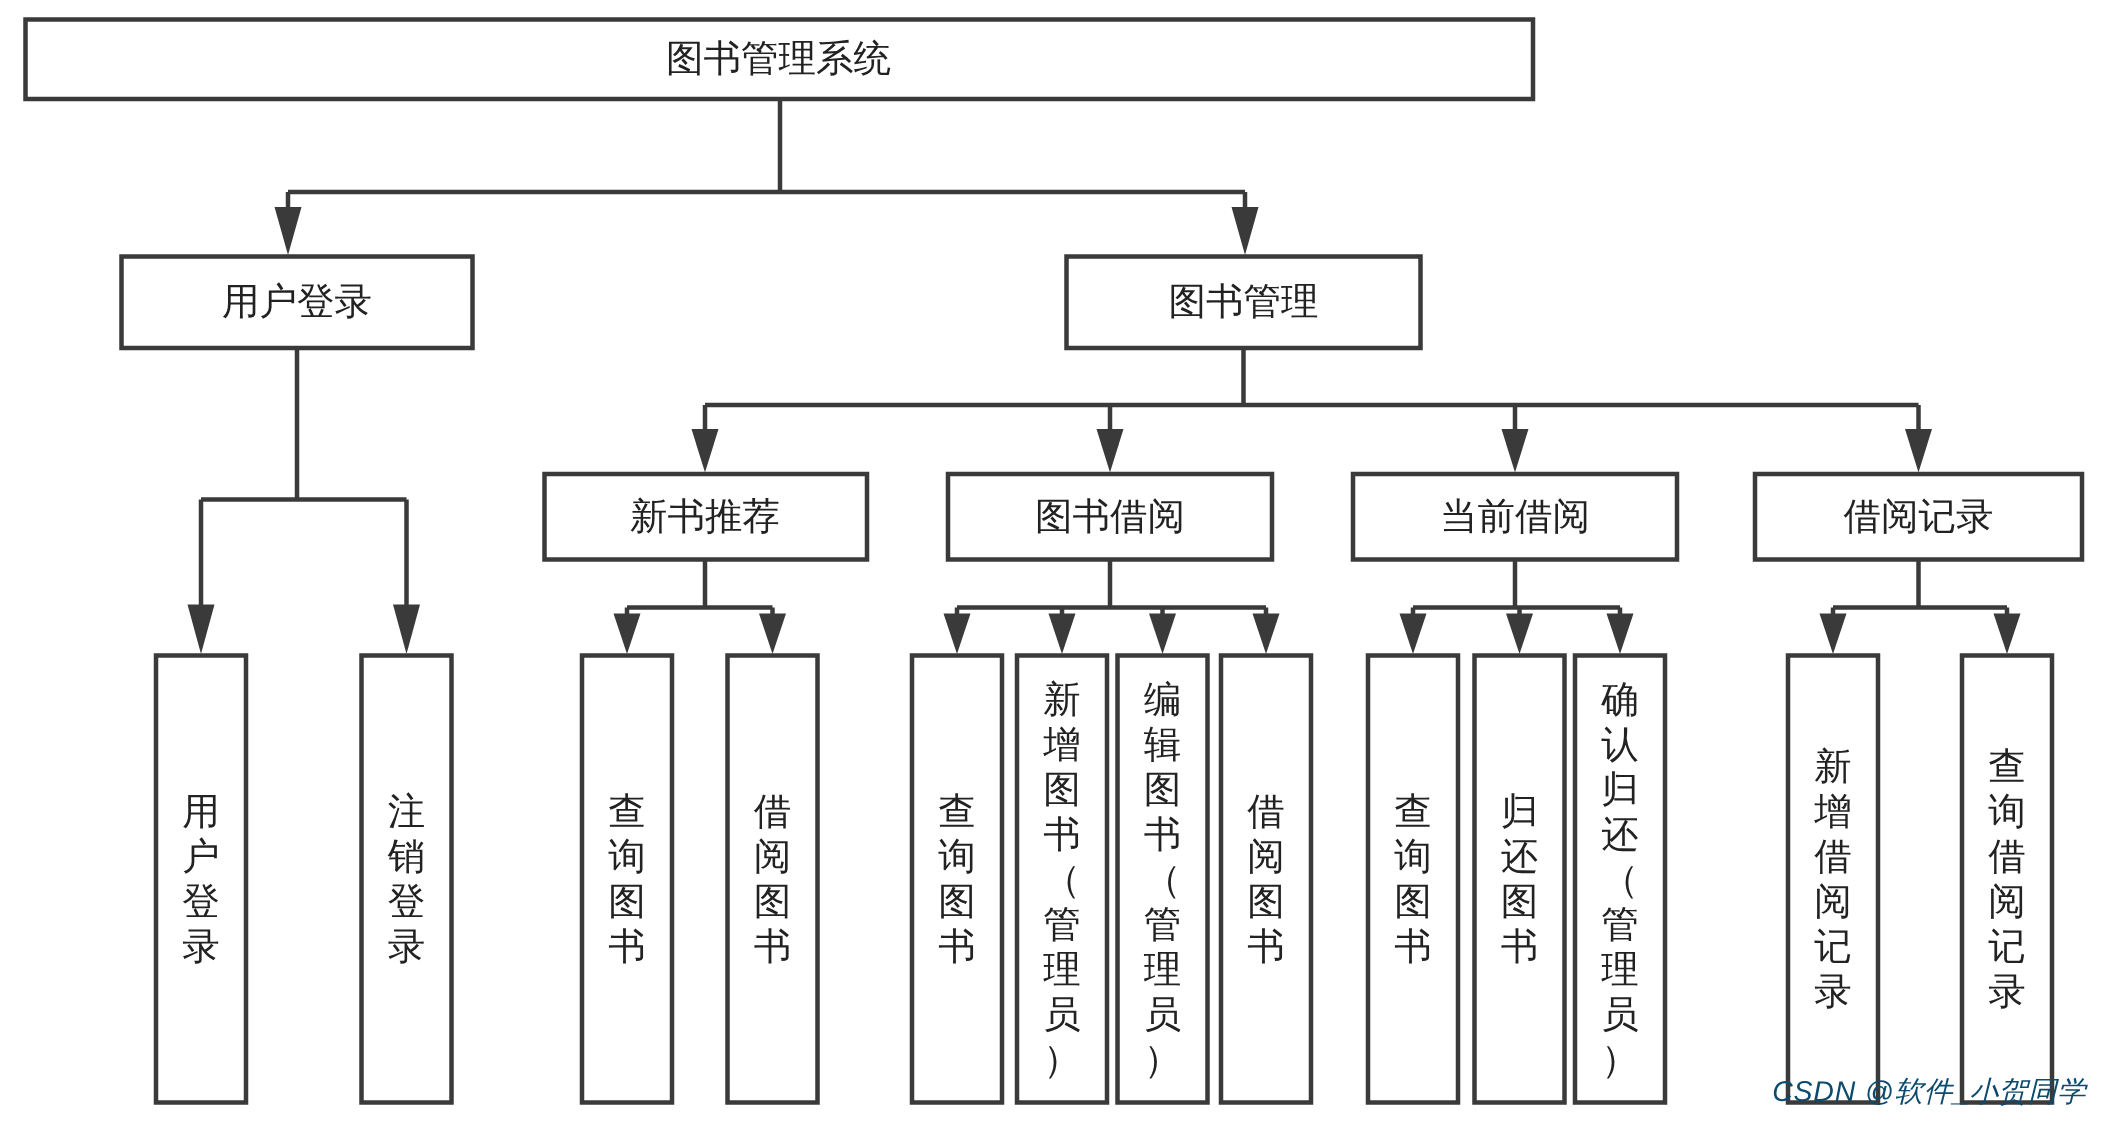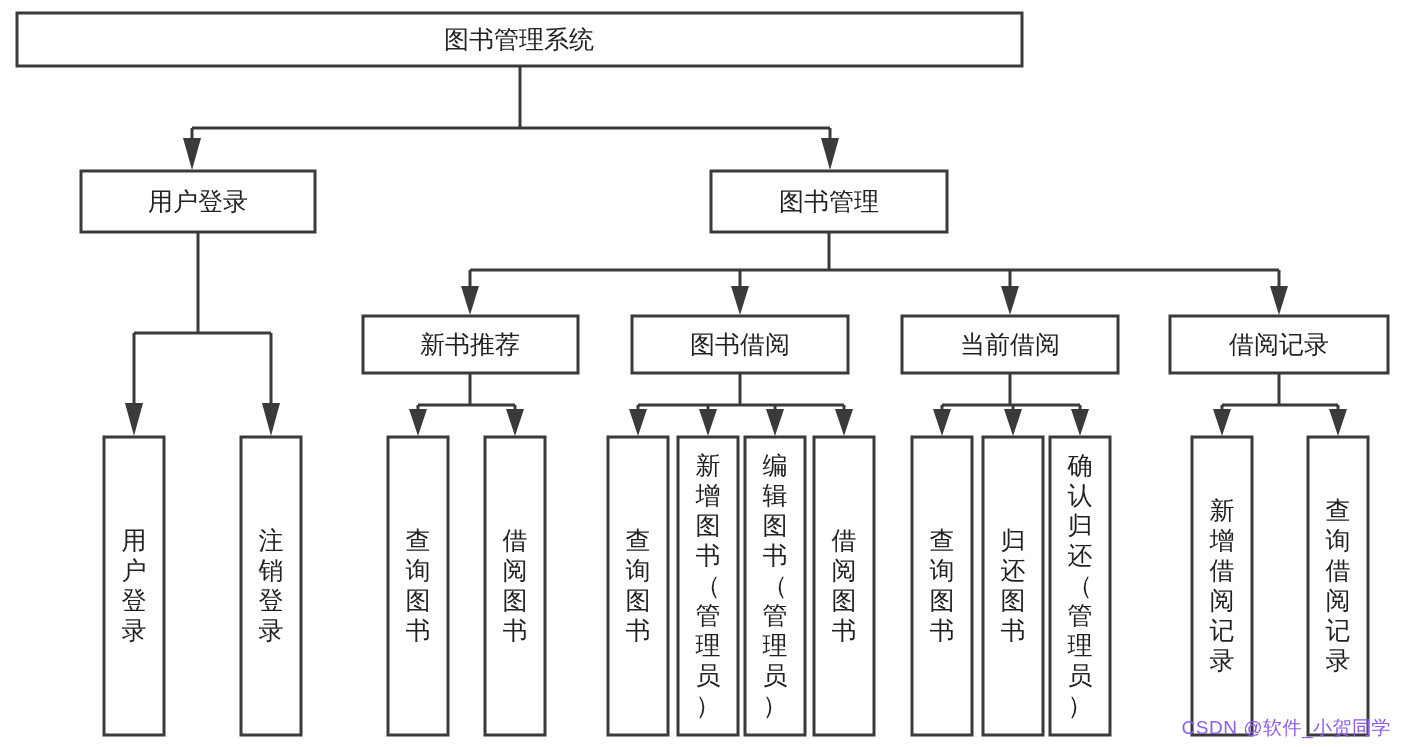--- a/index.html
+++ b/index.html
@@ -47,24 +47,25 @@
     font-size: 25px;
     fill: #222222;
     text-anchor: middle;
   }
   .watermark {
     position: absolute;
     right: 14px;
     bottom: 6px;
     font-family: "Liberation Sans", "DejaVu Sans", sans-serif;
     font-size: 19px;
-    color: #8b5cf6;
+    color: #0c4a6e;
     letter-spacing: 0.5px;
     white-space: nowrap;
     pointer-events: none;
+    font-style: italic;
   }
 </style>
 </head>
 <body>
 
 <svg id="diagram" viewBox="0 0 1405 747" xmlns="http://www.w3.org/2000/svg">
 
   <g>
 
     <path class="connector" d="M 520 66 L 520 128"></path>

